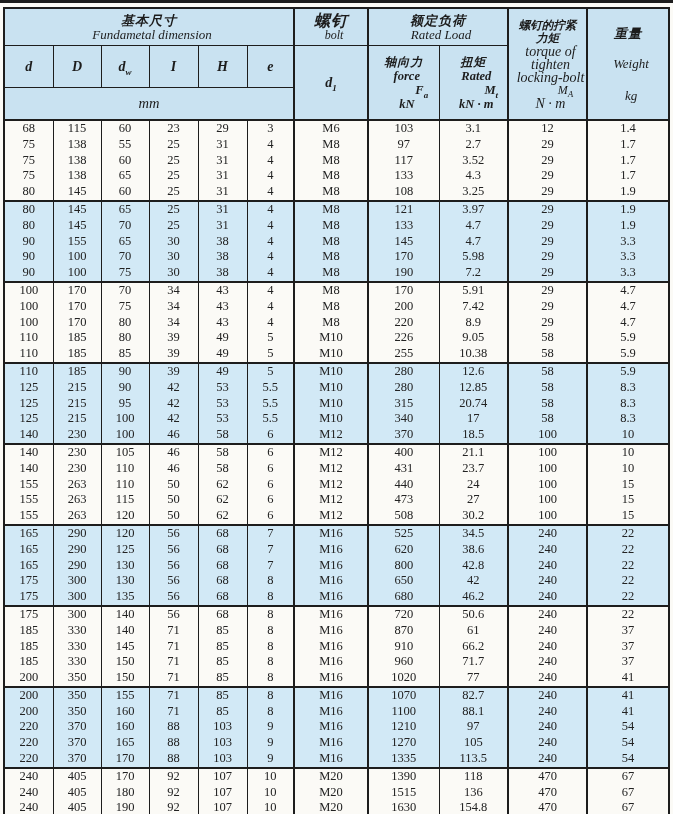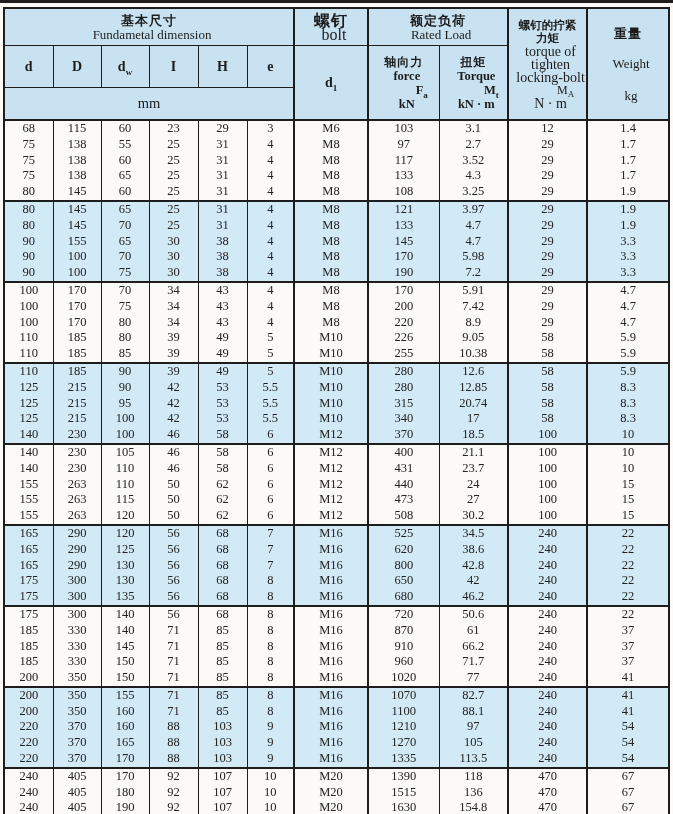--- a/index.html
+++ b/index.html
@@ -14,21 +14,21 @@
   }
   .top-rule{position:absolute;top:0;left:0;width:673px;height:3px;background:#1d1d1d;}
   table{
     border-collapse:collapse;
     table-layout:fixed;
     margin:7px 3px 0 3px;
     width:667px;
     border:2px solid #1d1d1d;
   }
   thead{background:var(--head-bg,#c9e2f1);}
-  thead th{font-weight:normal;padding:0;vertical-align:middle;text-align:center;}
+  thead th{font-weight:normal;padding:0;vertical-align:middle;text-align:center;font-style:italic;}
   thead{border-bottom:2px solid #1d1d1d;}
   .r1 th{height:36px;border-bottom:1.5px solid #1d1d1d;}
   .r2 th{height:41px;}
   .r3 th{height:31px;border-top:1px solid #1d1d1d;}
   .zh{font-weight:bold;font-size:13px;letter-spacing:1px;line-height:15px;display:block;}
   .en{font-size:13px;line-height:14px;display:block;padding-left:6px;}
   .sm .zh{font-size:12px;letter-spacing:0;}
   .sm .en{font-size:14px;line-height:13px;}
   .sym{font-size:13.5px;line-height:15px;display:block;margin-left:36px;}
   .letters th{font-size:14px;font-weight:bold;}
@@ -73,21 +73,21 @@
     </colgroup>
 
     <thead>
       <tr class="r1">
         <th colspan="6" class="v2">
           <span class="zh">基本尺寸</span>
           <span class="en">Fundametal  dimension</span>
         </th>
         <th class="v2">
           <span class="zh sm" style="font-size:16px">螺钉</span>
-          <span class="en" style="font-size:16px">bolt</span>
+          <span class="en" style="font-size:12px">bolt</span>
         </th>
         <th colspan="2" class="v2">
           <span class="zh">额定负荷</span>
           <span class="en">Rated  Load</span>
         </th>
         <th rowspan="3" class="v2 sm">
           <span class="zh" style="font-size:11.5px;line-height:13px">螺钉的拧紧</span>
           <span class="zh" style="font-size:11.5px;line-height:13px">力矩</span>
           <span class="en">torque of</span>
           <span class="en">tighten</span>
@@ -110,21 +110,21 @@
         <th class="v2"><span>e</span><sub></sub></th>
         <th rowspan="2" class="v2" style="font-size:14px"><span>d</span><sub>1</sub></th>
         <th rowspan="2" class="v1 tall">
           <span class="zh" style="font-size:12px;line-height:14px">轴向力</span>
           <span class="en" style="font-size:12.5px">force</span>
           <span class="sym" style="font-size:12.5px;line-height:14px"><span>F</span><sub>a</sub></span>
           <span class="en" style="font-size:12.5px">kN</span>
         </th>
         <th rowspan="2" class="v2 tall">
           <span class="zh" style="font-size:12px;line-height:14px">扭矩</span>
-          <span class="en" style="font-size:12.5px">Torque</span>
+          <span class="en" style="font-size:12.5px">Rated</span>
           <span class="sym" style="font-size:12.5px;line-height:14px"><span>M</span><sub>t</sub></span>
           <span class="en" style="font-size:12.5px">kN · m</span>
         </th>
       </tr>
       <tr class="r3">
         <th colspan="6" class="v2 mm-cell">mm</th>
       </tr>
     </thead>
 
     <tbody>

